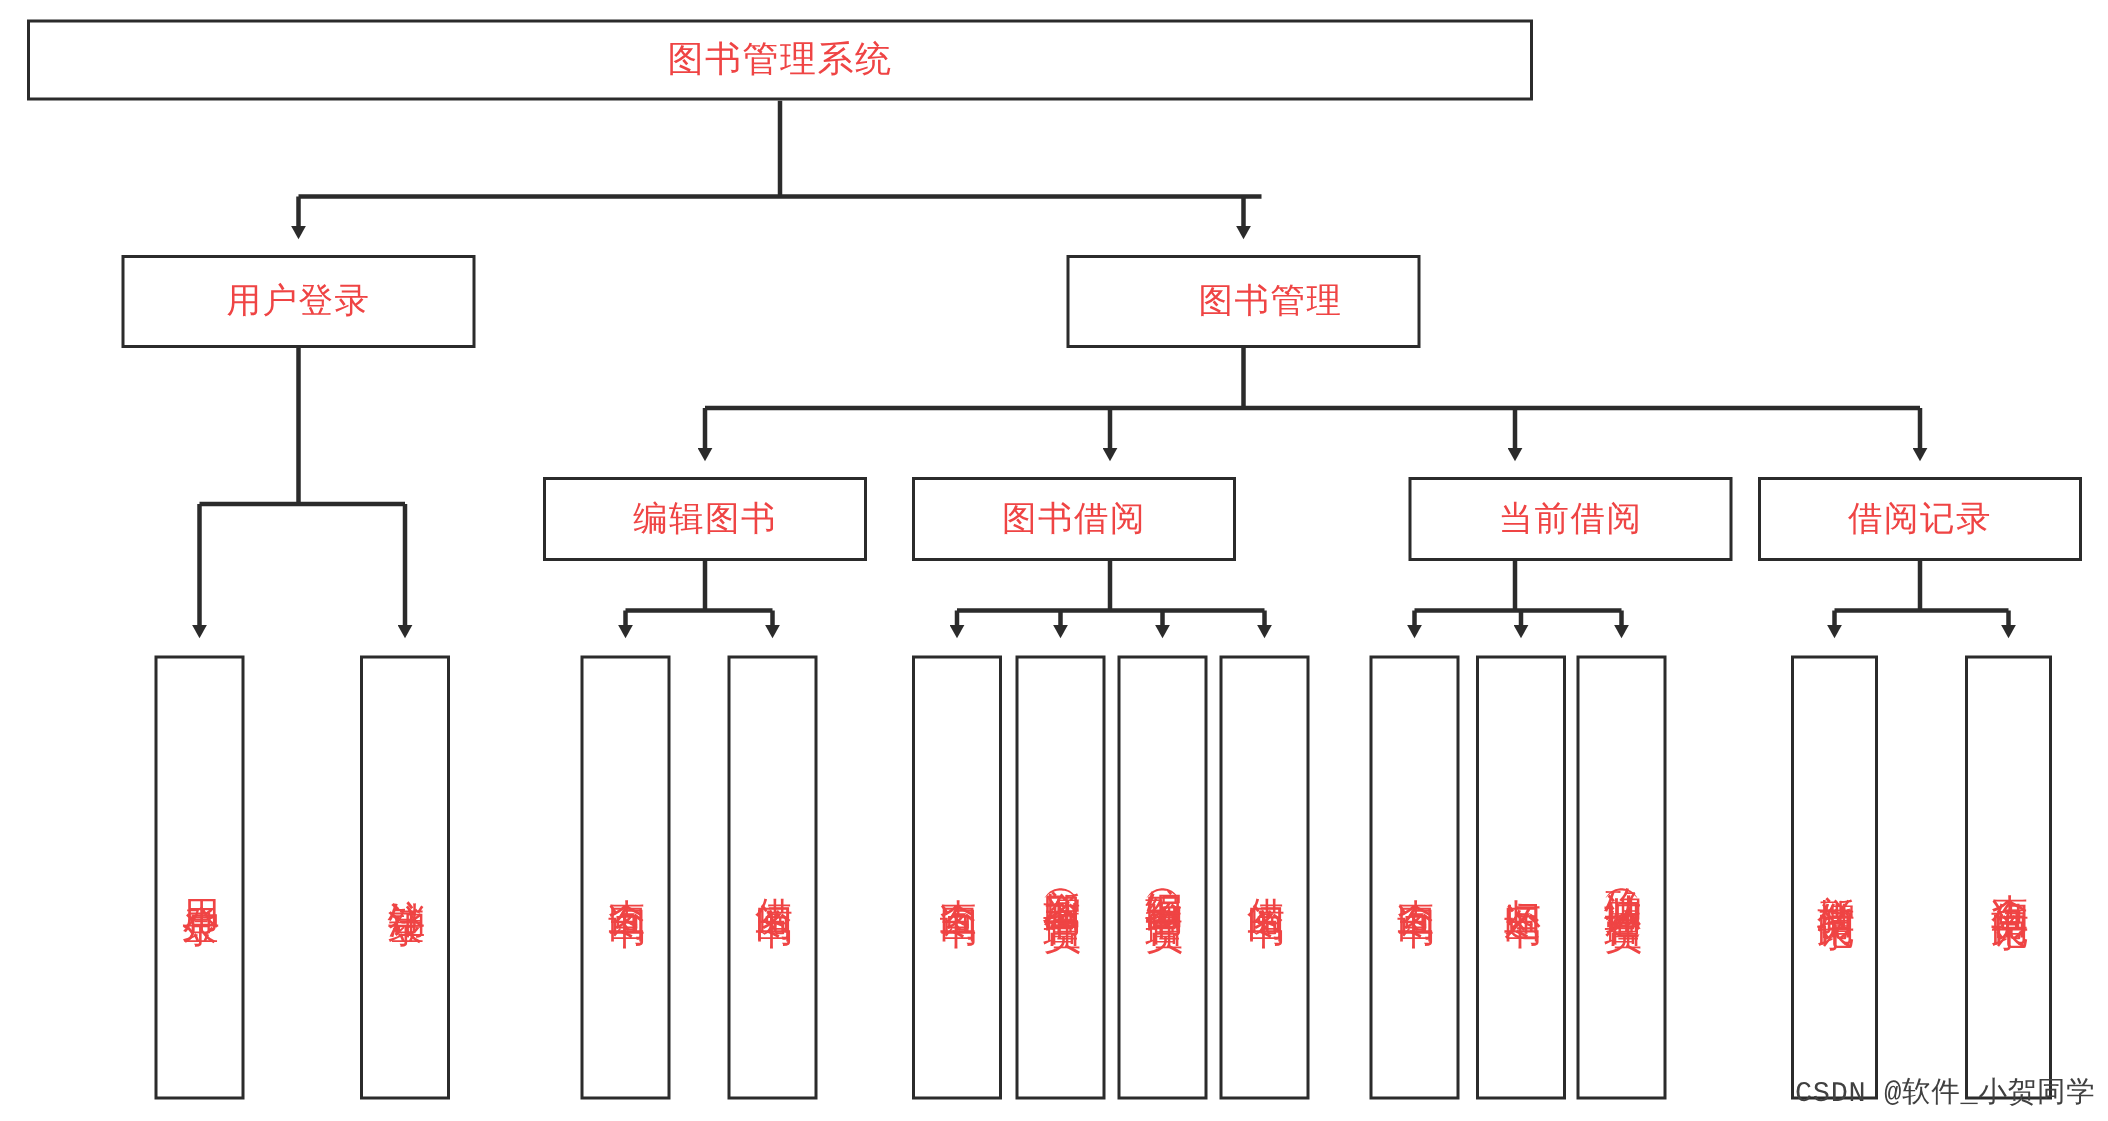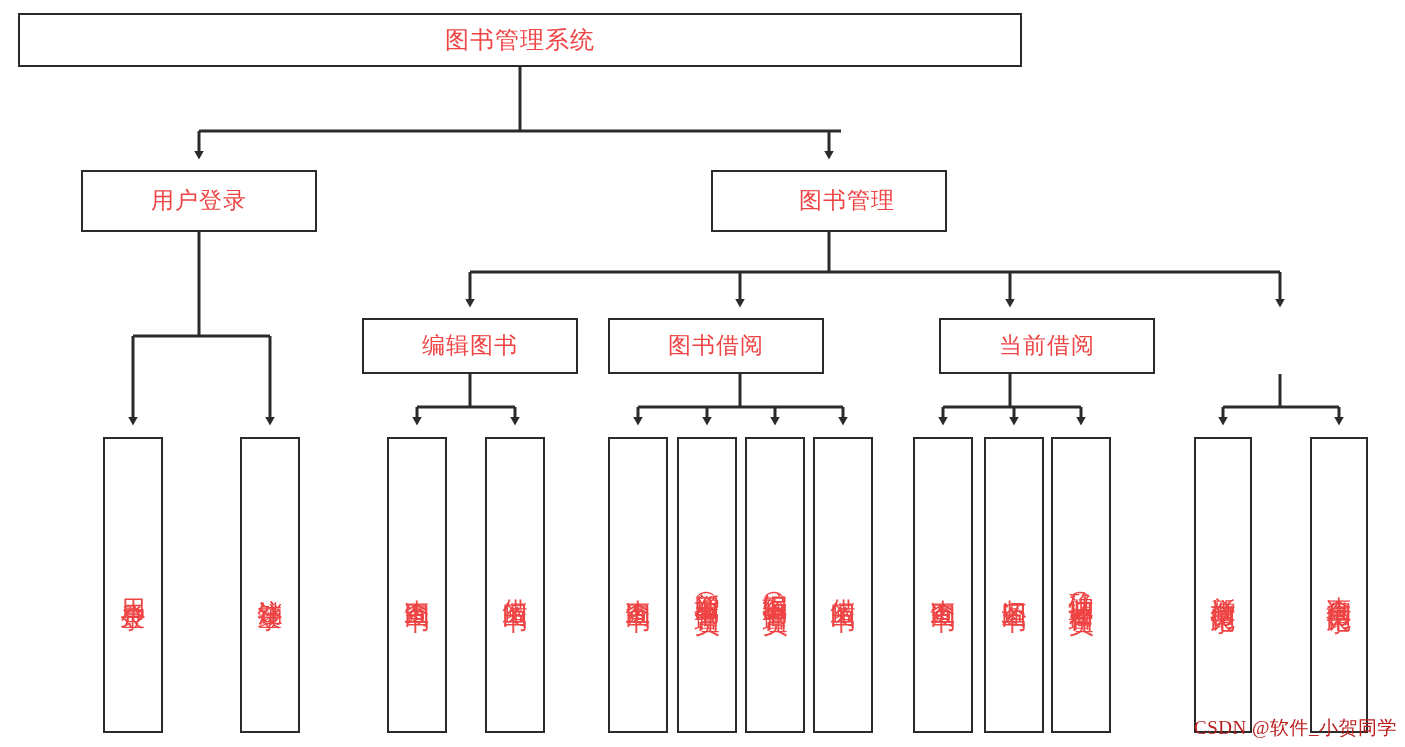--- a/index.html
+++ b/index.html
@@ -63,24 +63,24 @@
     letter-spacing: 3px;
     line-height: 1;
     white-space: nowrap;
     transform: none;
   }
   #watermark {
     position: absolute;
     right: 8px;
     bottom: 6px;
     font-size: 19px;
-    color: #b91c1c;
+    color: #404040;
     letter-spacing: 0.5px;
     white-space: nowrap;
-    font-family: Liberation Serif, serif;
+    font-family: Liberation Mono, monospace;
     margin-left: 12px;
   }
 </style>
 </head>
 <body>
 
 <div id="canvas">
 
   <svg id="wires" viewBox="0 0 1405 747" xmlns="http://www.w3.org/2000/svg">
     <defs>
@@ -145,20 +145,23 @@
 
   <div class="node horiz" style="left:362px; top:318px; width:216px; height:56px;">
     <span class="label">编辑图书</span>
   </div>
   <div class="node horiz" style="left:608px; top:318px; width:216px; height:56px;">
     <span class="label">图书借阅</span>
   </div>
   <div class="node horiz" style="left:902px; top:318px; width:216px; height:56px;margin-left:37px;">
     <span class="label">当前借阅</span>
   </div>
+  <div class="node horiz" style="left:1172px; top:318px; width:216px; height:56px;">
+    <span class="label">借阅记录</span>
+  </div>
 
   <div class="node vert" style="left:103px; top:437px; width:60px; height:296px;">
     <span class="label">用户登录</span>
   </div>
   <div class="node vert" style="left:240px; top:437px; width:60px; height:296px;">
     <span class="label">注销登录</span>
   </div>
 
   <div class="node vert" style="left:387px; top:437px; width:60px; height:296px;">
     <span class="label">查询图书</span>

